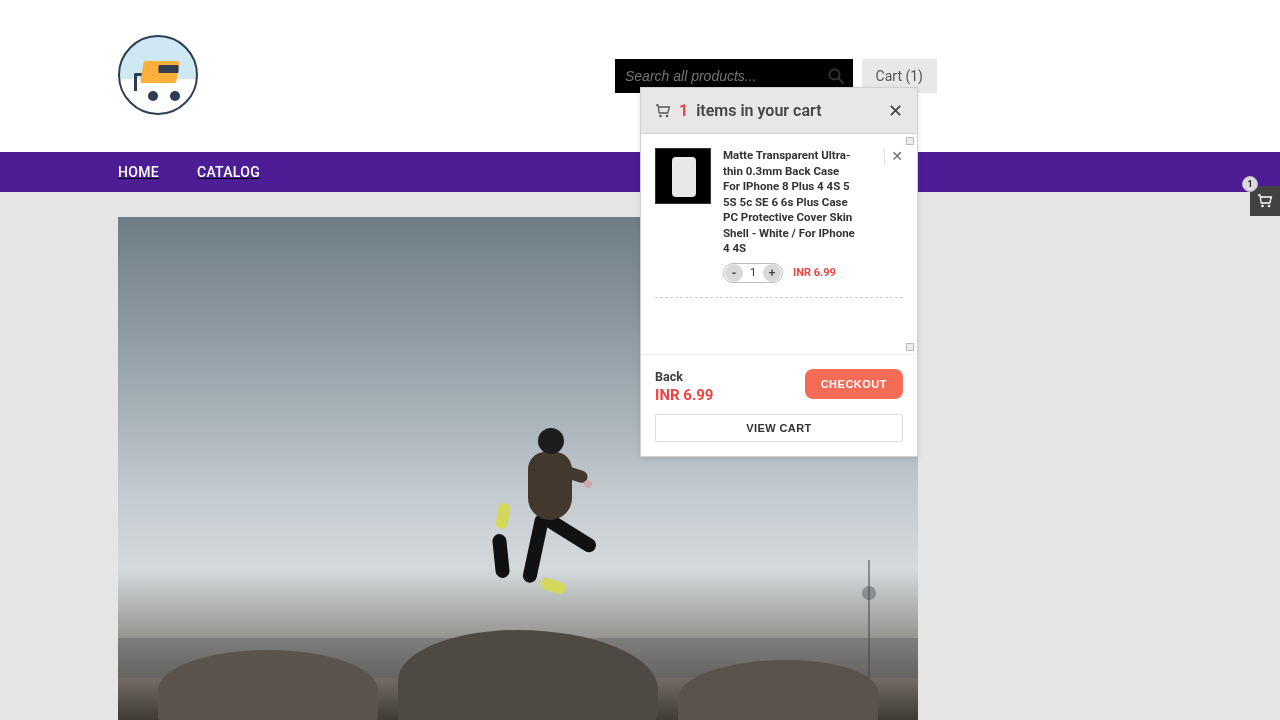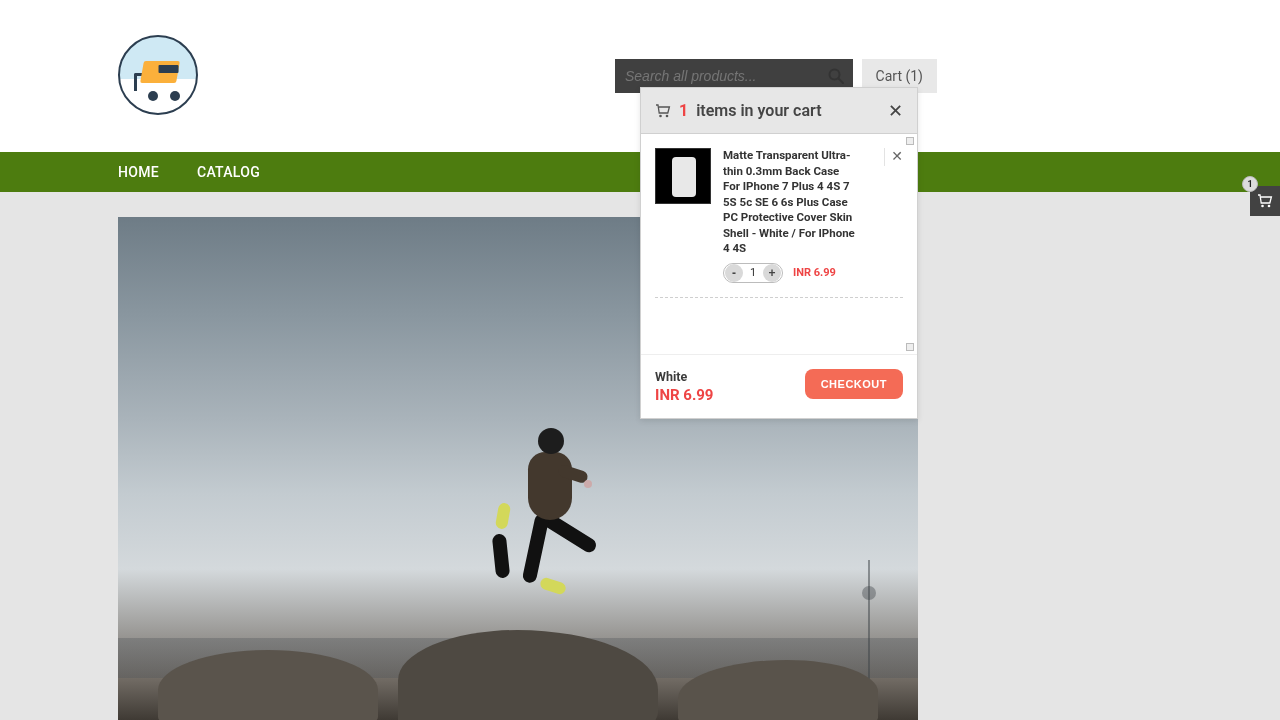--- a/index.html
+++ b/index.html
@@ -70,21 +70,21 @@
     border-top: 3px solid #2c3e50;
     border-radius: 2px 0 0 0;
   }
 
   .search-wrap {
     position: absolute;
     right: 427px;
     top: 59px;
     width: 238px;
     height: 34px;
-    background: #404040;
+    background: #000000;
     display: flex;
     align-items: center;
   }
   .search-input {
     flex: 1;
     border: none;
     background: transparent;
     padding: 8px 10px;
     font-size: 14px;
     font-style: italic;
@@ -107,26 +107,27 @@
     background: #e8e8e8;
     display: flex;
     align-items: center;
     font-size: 14px;
     color: #555;
     cursor: pointer;
   }
 
   
   .nav-bar {
-    background: #4d7c0f;
+    background: #4c1d95;
     height: 40px;
     padding-left: 118px;
     display: flex;
     align-items: center;
     gap: 38px;
+    text-decoration: underline;
   }
   .nav-item {
     color: #fff;
     font-size: 14px;
     font-weight: 500;
     letter-spacing: 0.3px;
     cursor: pointer;
   }
 
   
@@ -419,46 +420,47 @@
     <span class="cart-count">1</span>
     <span class="cart-head-text">items in your cart</span>
     <span class="cart-close">✕</span>
   </div>
 
   <div class="cart-body-area">
     <div class="scroll-indicator scroll-top"></div>
 
     <div class="cart-item">
       <div class="cart-thumb"></div>
-      <div class="cart-item-title">Matte Transparent Ultra-thin 0.3mm Back Case For IPhone 7 Plus 4 4S 7 5S 5c SE 6 6s Plus Case PC Protective Cover Skin Shell - White / For IPhone 4 4S</div>
+      <div class="cart-item-title">Matte Transparent Ultra-thin 0.3mm Back Case For IPhone 8 Plus 4 4S 5 5S 5c SE 6 6s Plus Case PC Protective Cover Skin Shell - White / For IPhone 4 4S</div>
       <div class="cart-item-remove">✕</div>
     </div>
 
     <div class="qty-price-row">
       <div class="qty-pill">
         <button class="qty-btn">-</button>
         <span class="qty-val">1</span>
         <button class="qty-btn">+</button>
       </div>
       <span class="item-price">INR 6.99</span>
     </div>
 
     <hr class="dash-sep">
 
     <div class="scroll-indicator scroll-bot"></div>
   </div>
 
   <div class="cart-footer">
     <div class="cart-footer-row">
       <div>
-        <div class="total-label">White</div>
+        <div class="total-label">Back</div>
         <div class="total-val">INR 6.99</div>
       </div>
       <button class="checkout-btn">CHECKOUT</button>
     </div>
+    <button class="viewcart-btn">VIEW CART</button>
   </div>
 </div>
 
 <div class="side-cart">
   <div class="side-badge">1</div>
   <svg width="16" height="14" viewBox="0 0 16 14">
     <path d="M1 1h2l1.2 8h8.6l1.6-6H4" fill="none" stroke="#fff" stroke-width="1.3"></path>
     <circle cx="5.5" cy="12" r="1.3" fill="#fff"></circle>
     <circle cx="12" cy="12" r="1.3" fill="#fff"></circle>
   </svg>

